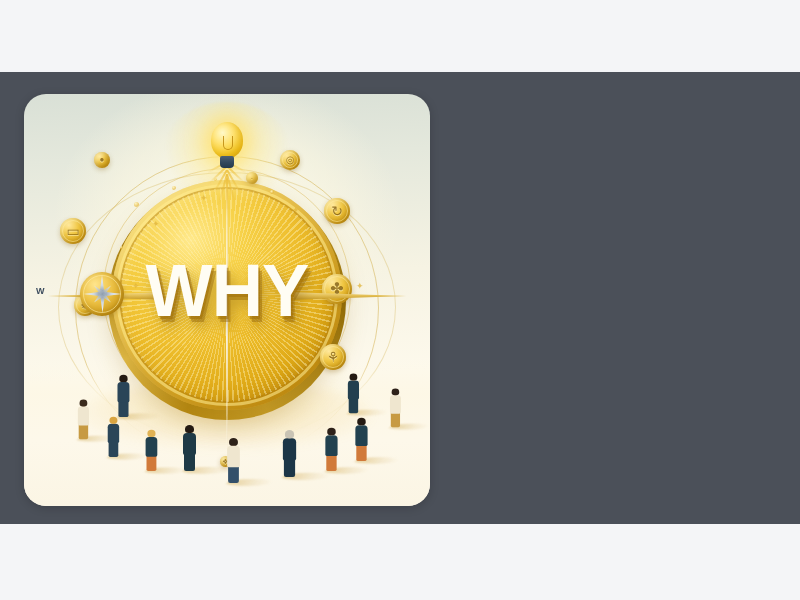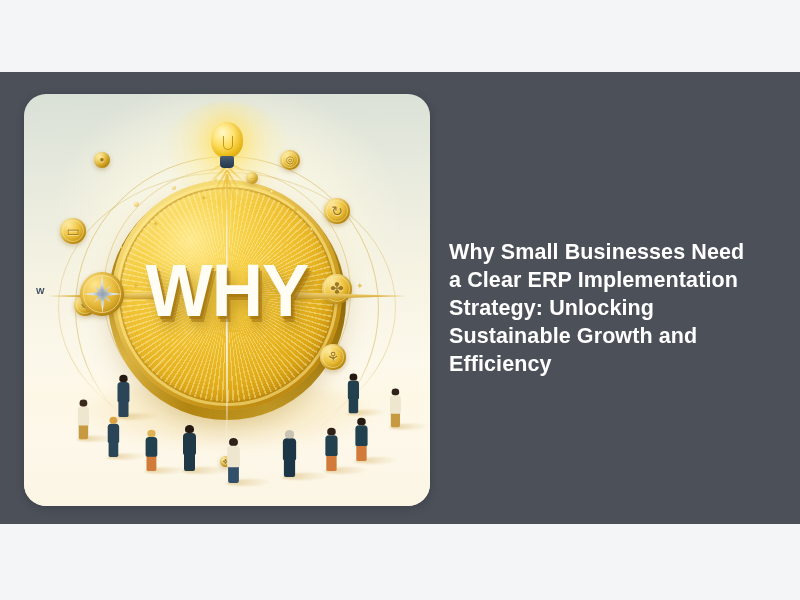--- a/index.html
+++ b/index.html
@@ -607,15 +607,14 @@
             <div class="fig-legs" style="background: rgb(199, 154, 66);"></div>
             <div class="fig-body" style="background: rgb(239, 230, 207);"></div>
             <div class="fig-head"></div>
             <div class="fig-hair" style="background: rgb(45, 33, 25);"></div>
           </div>
         </div>
 
     </div>
   </div>
 
-  <h1 id="article-title">Why Small Businesses Need a Clear ERP Implementation Strategy: Unlocking Sustainable Growth and Efficiency</h1>
 
 </div>
 
 </body></html>

